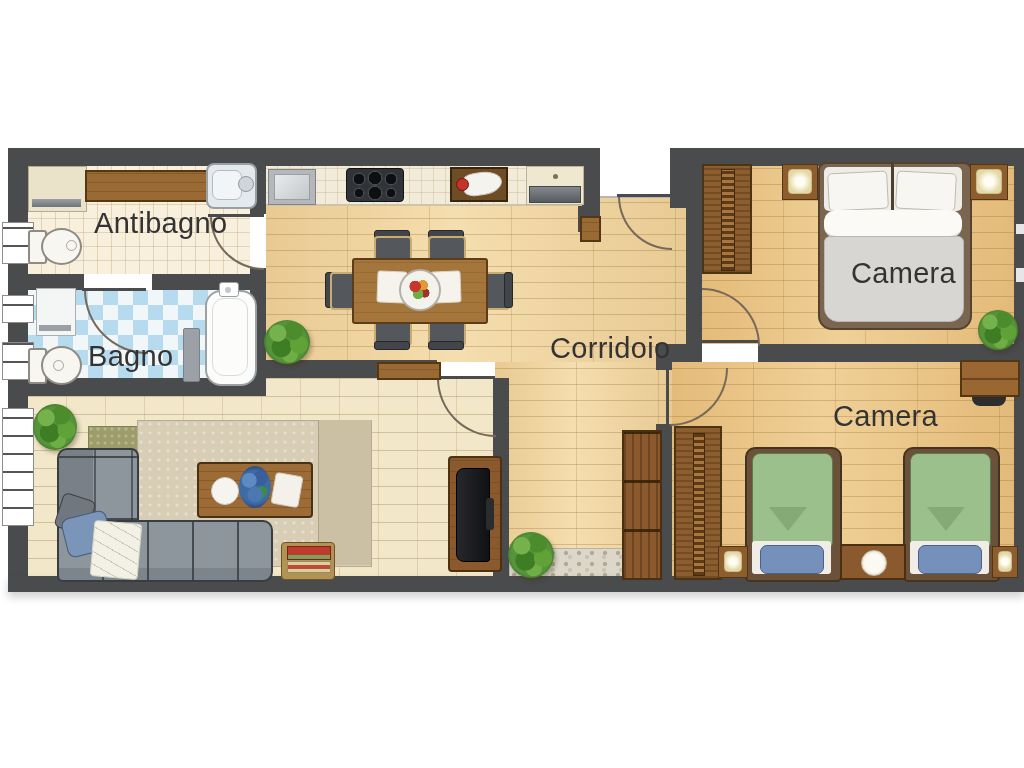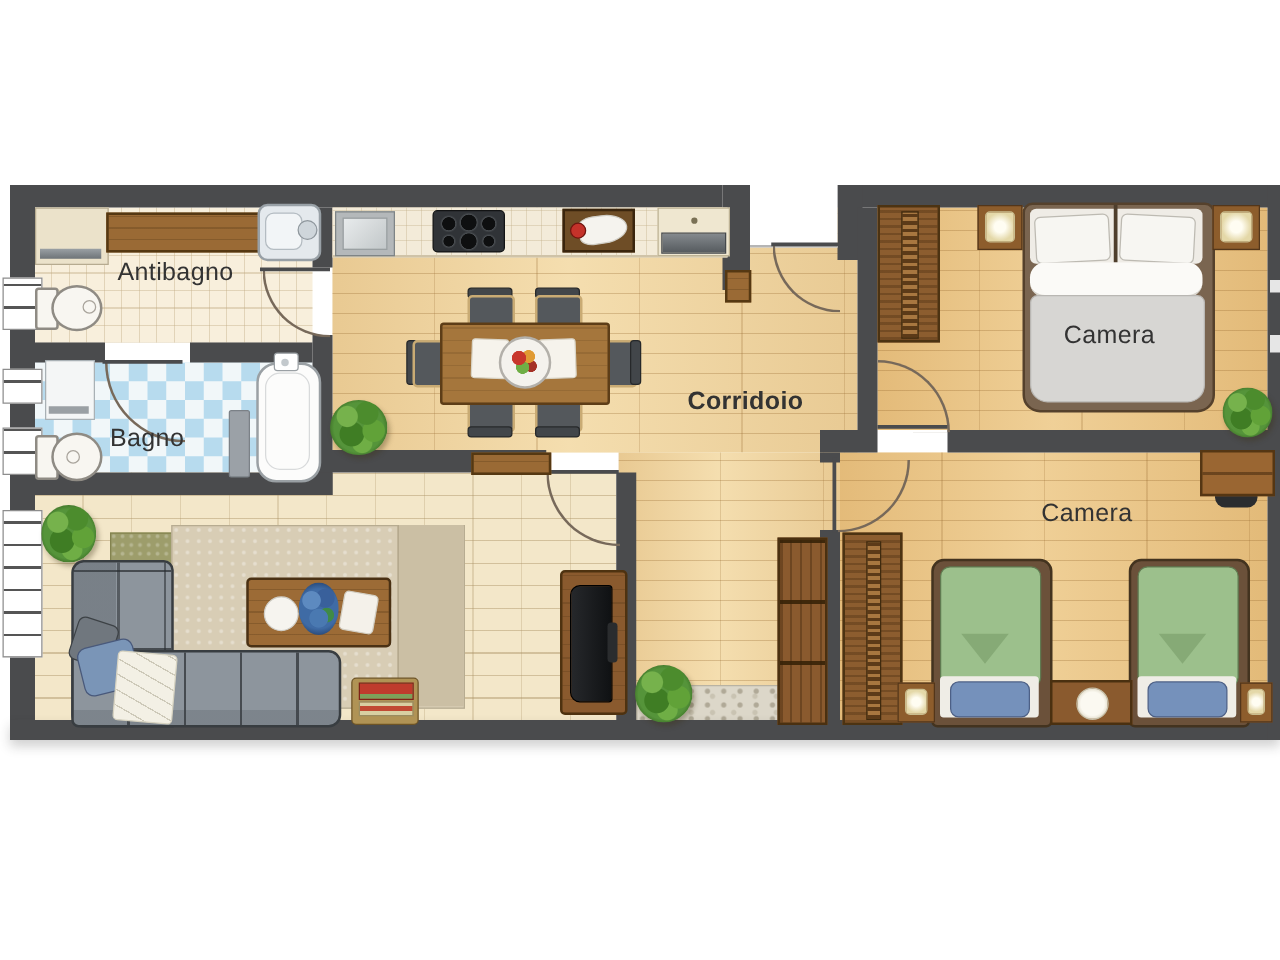--- a/index.html
+++ b/index.html
@@ -67,21 +67,21 @@
   .plant-blue{position:absolute;border-radius:50%;background:
     radial-gradient(circle at 32% 34%,#5d8ac0 0 20%,transparent 22%),
     radial-gradient(circle at 66% 30%,#39609b 0 20%,transparent 22%),
     radial-gradient(circle at 50% 68%,#4a79b1 0 22%,transparent 24%),
     radial-gradient(circle at 70% 62%,#3f8a46 0 16%,transparent 18%),
     radial-gradient(circle,#3f6ba5 0 60%,#2c4f80 78%);}
   .lamp{position:absolute;background:#8d5d2c;border:1px solid #53361a;}
   .lampshade{position:absolute;left:5px;top:4px;right:5px;bottom:5px;border-radius:4px;
     background:radial-gradient(circle,#fffdf2 0 28%,#e4d8a8 70%);border:1px solid #c9bc8d;}
   .white-fix{position:absolute;background:#f8f6f1;border:2px solid #8f8b84;}
-  .room-label{position:absolute;font-size:20px;color:#333333;letter-spacing:.3px;white-space:nowrap;}
+  .room-label{position:absolute;font-size:29px;color:#333333;letter-spacing:.3px;white-space:nowrap;}
 </style>
 </head>
 <body>
 
 <div id="stage">
 
   <div class="wood pale" style="left:266px;top:166px;width:420px;height:196px;"></div>
   <div class="wood pale" style="left:495px;top:362px;width:177px;height:214px;"></div>
   <div class="wood bed" style="left:702px;top:166px;width:312px;height:178px;"></div>
   <div class="wood bed" style="left:672px;top:362px;width:342px;height:214px;"></div>
@@ -279,17 +279,17 @@
   <div class="lamp" style="left:992px;top:546px;width:24px;height:30px;">
       <div class="lampshade"></div>
     </div>
   <div class="abs" style="left:972px;top:390px;width:34px;height:16px;background:#2b2d2f;border-radius:0 0 8px 8px;"></div>
   <div class="abs" style="left:960px;top:360px;width:56px;height:33px;background:#9a6632;border:2px solid #553613;background-image:linear-gradient(0deg,transparent 0 15px,rgba(60,35,10,.5) 15px 17px,transparent 17px);"></div>
 
   <div class="wooditem" style="left:377px;top:362px;width:60px;height:14px;"></div>
 
   <div class="room-label" style="left:94px;top:207px;">Antibagno</div>
   <div class="room-label" style="left:88px;top:340px;">Bagno</div>
-  <div class="room-label" style="left:550px;top:310px;font-weight:bold;">Corridoio</div>
+  <div class="room-label" style="left:550px;top:332px;">Corridoio</div>
   <div class="room-label" style="left:851px;top:257px;">Camera</div>
   <div class="room-label" style="left:833px;top:400px;">Camera</div>
 
 </div>
 
 </body></html>

